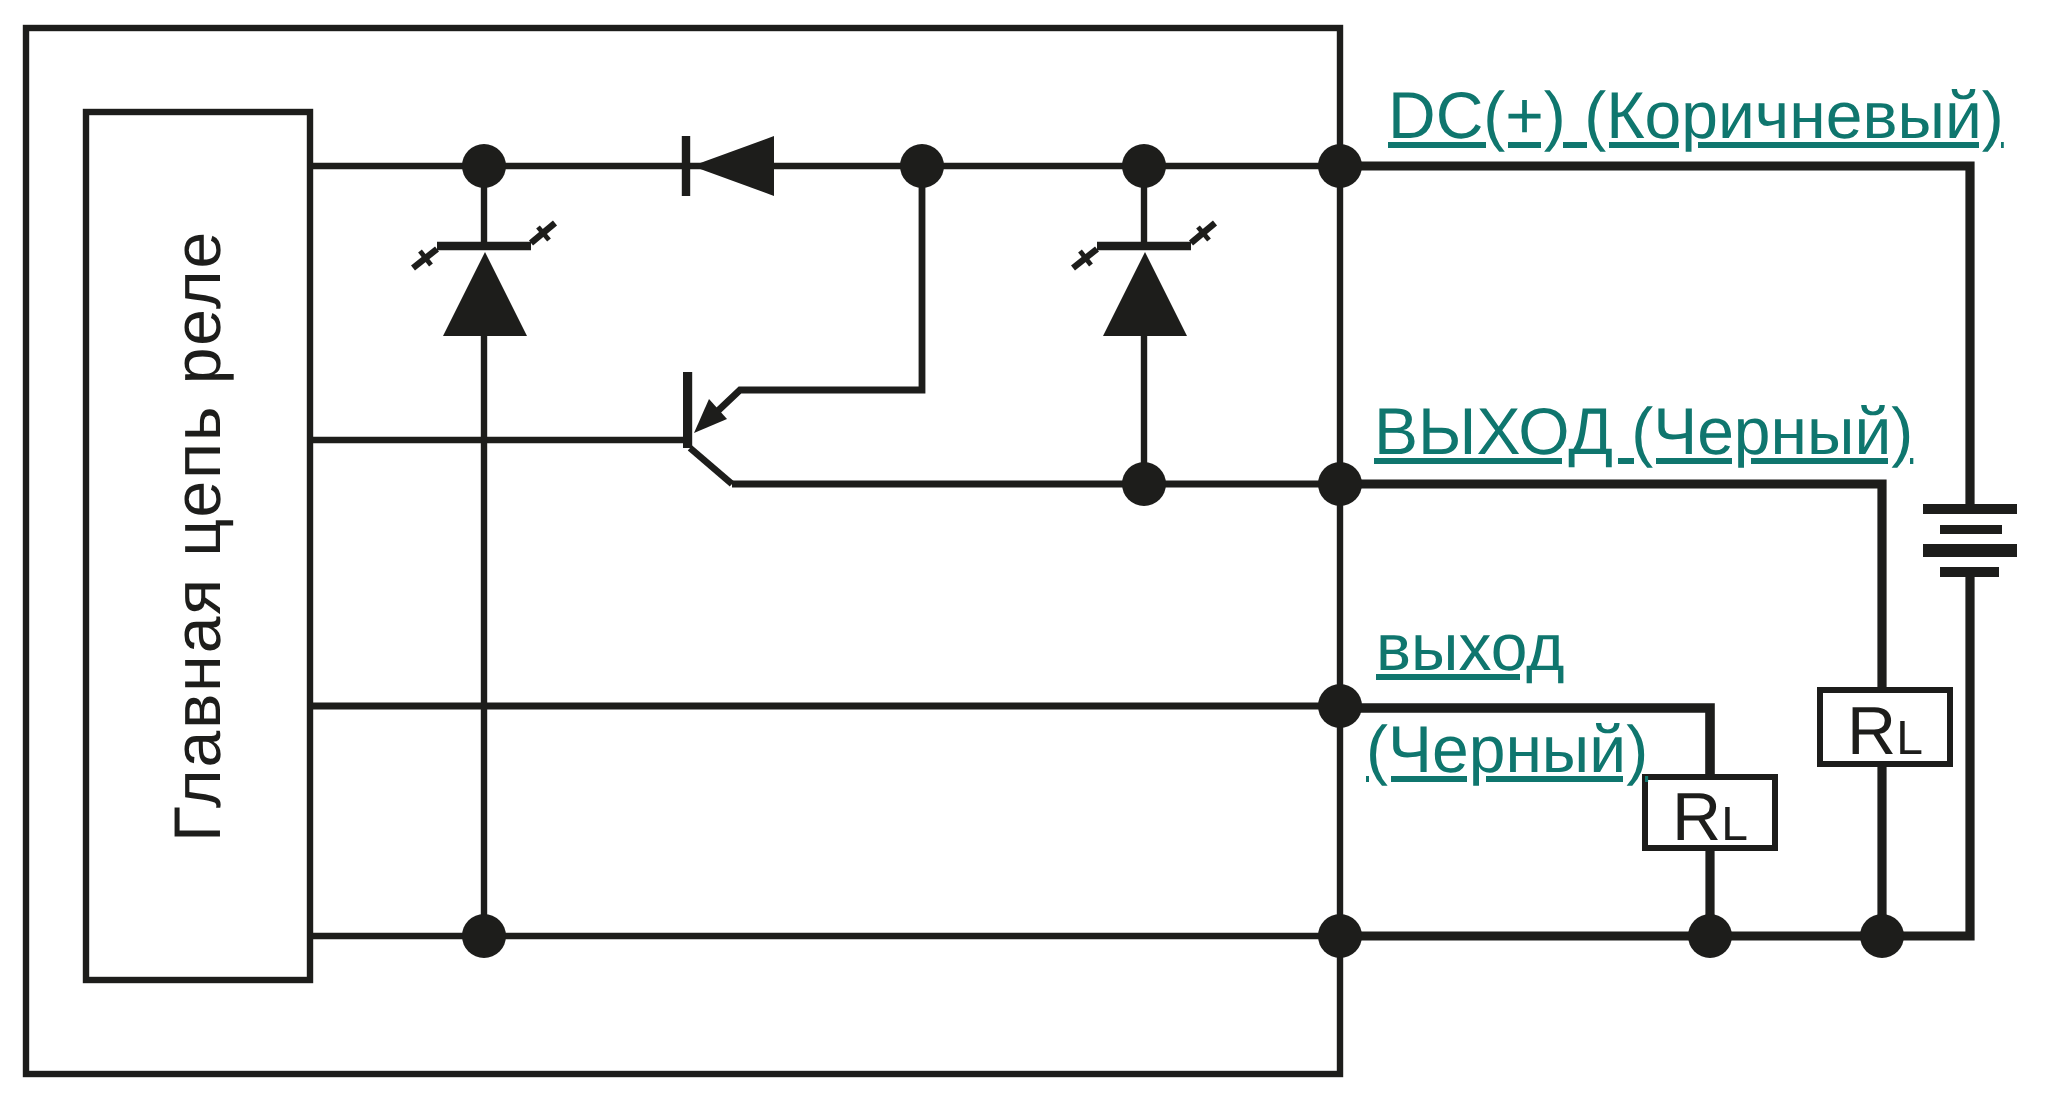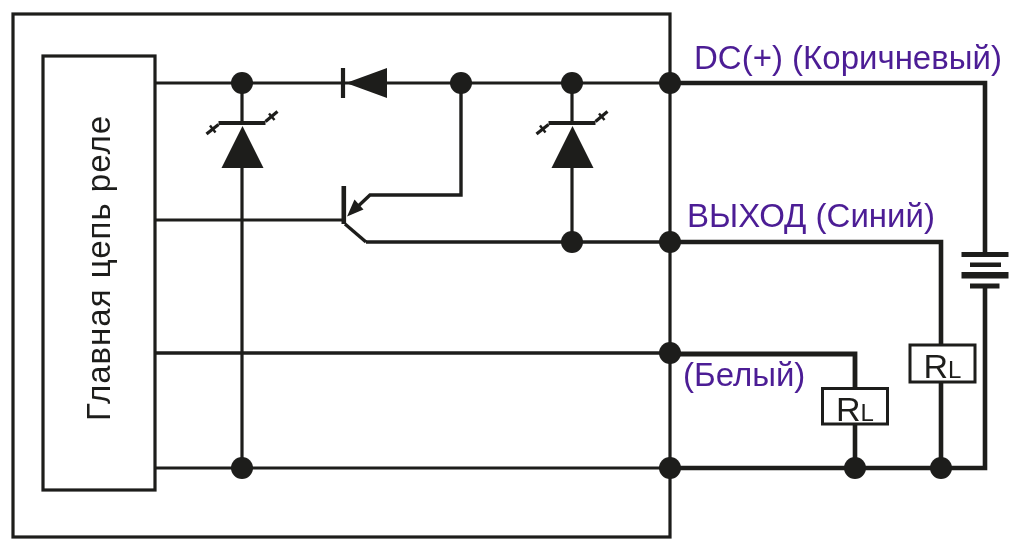--- a/index.html
+++ b/index.html
@@ -10,22 +10,23 @@
     font-family:"Liberation Sans", sans-serif;
     color:#1d1d1b;
     overflow:hidden;
   }
   .stage svg{position:absolute;left:0;top:0;}
   .lbl{
     position:absolute;
     font-size:33px;
     line-height:1.1;
     white-space:nowrap;
-    color:#4c1d95;
+    color:#0f766e;
     letter-spacing:0px;
+    text-decoration:underline;
   }
   .relay-lbl{
     position:absolute;
     left:99px;top:268px;
     transform:translate(-50%,-50%) rotate(-90deg);
     font-size:33px;
     letter-spacing:1px;
     white-space:nowrap;
     color:#1d1d1b;
   }
@@ -126,22 +127,23 @@
         <circle cx="670" cy="468" r="11"></circle>
         <circle cx="855" cy="468" r="11"></circle>
         <circle cx="941" cy="468" r="11"></circle>
       </g>
     </g>
   </svg>
 
   <div class="relay-lbl">Главная цепь реле</div>
 
   <div class="lbl" style="left:694px;top:40px;">DC(+) (Коричневый)</div>
-  <div class="lbl" style="left:687px;top:198px;">ВЫХОД (Синий)</div>
-  <div class="lbl" style="left:683px;top:357px;">(Белый)</div>
+  <div class="lbl" style="left:687px;top:198px;">ВЫХОД (Черный)</div>
+  <div class="lbl" style="left:688px;top:306px;">выход</div>
+  <div class="lbl" style="left:683px;top:357px;">(Черный)</div>
 
   <div class="rl-text rl1">
     <span class="r">R</span>
       <span class="sub">L</span>
   </div>
   <div class="rl-text rl2">
     <span class="r">R</span>
       <span class="sub">L</span>
   </div>
 

